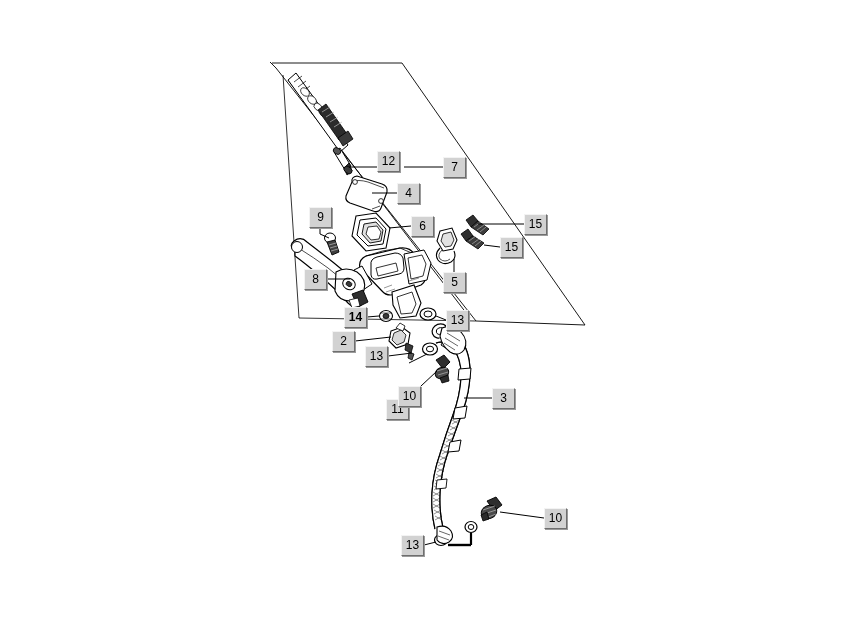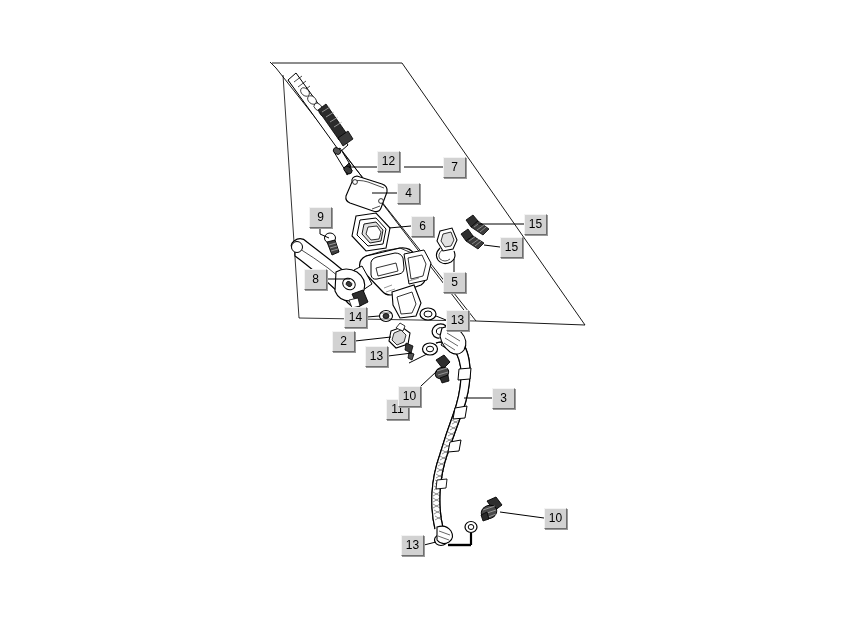--- a/index.html
+++ b/index.html
@@ -368,21 +368,21 @@
 
   <div class="callout" style="left:377px; top:151px;">12</div>
   <div class="callout" style="left:443px; top:157px;">7</div>
   <div class="callout" style="left:397px; top:183px;">4</div>
   <div class="callout" style="left:309px; top:207px;">9</div>
   <div class="callout" style="left:411px; top:216px;">6</div>
   <div class="callout" style="left:524px; top:214px;">15</div>
   <div class="callout" style="left:500px; top:237px;">15</div>
   <div class="callout" style="left:443px; top:272px;">5</div>
   <div class="callout" style="left:304px; top:269px;">8</div>
-  <div class="callout" style="left:344px; top:307px;">14</div>
+  <div class="callout" style="left:344px; top:307px;font-weight:bold;">14</div>
   <div class="callout" style="left:446px; top:310px;">13</div>
   <div class="callout" style="left:332px; top:331px;">2</div>
   <div class="callout" style="left:365px; top:346px;">13</div>
   <div class="callout" style="left:386px; top:363px;margin-top:36px;">11</div>
   <div class="callout" style="left:398px; top:386px;">10</div>
   <div class="callout" style="left:492px; top:388px;">3</div>
   <div class="callout" style="left:544px; top:508px;">10</div>
   <div class="callout" style="left:401px; top:535px;">13</div>
 
 </div>

